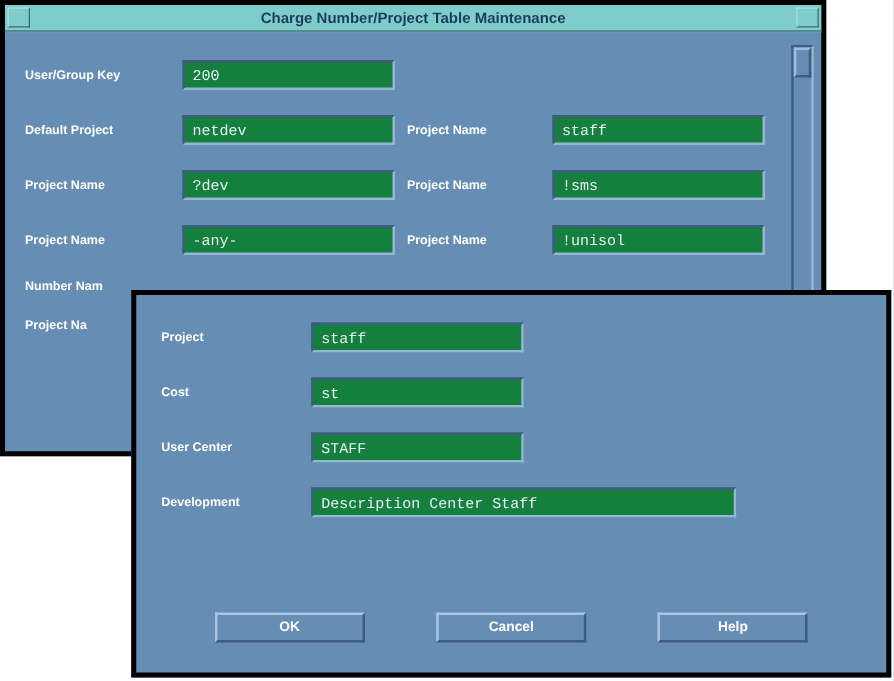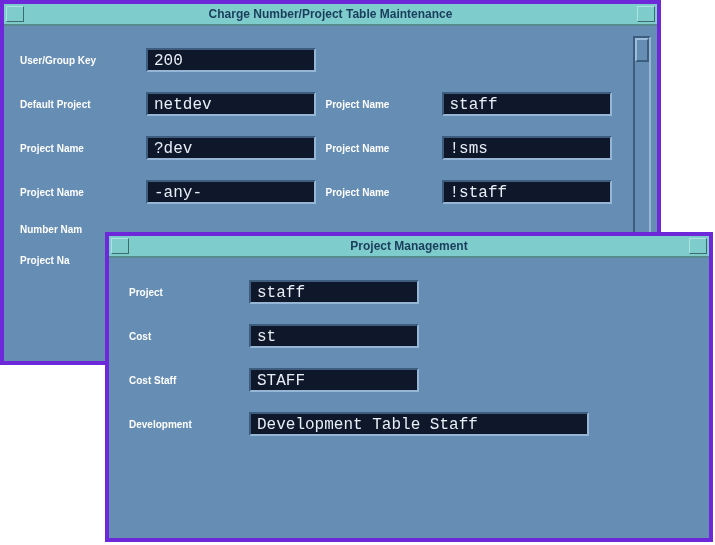--- a/index.html
+++ b/index.html
@@ -8,21 +8,21 @@
     height: 545px;
     background: #ffffff;
     font-family: "Lucida Sans", Arial, sans-serif;
     font-size: 12px;
     position: relative;
     overflow: hidden;
   }
 
   .window {
     position: absolute;
-    border: 4px solid #6d28d9;
+    border: 4px solid #000000;
     background: #668eb5;
   }
 
   .titlebar {
     height: 22px;
     background: #7fcccc;
     border-bottom: 2px solid #568c8c;
     display: flex;
     align-items: center;
     justify-content: center;
@@ -65,29 +65,29 @@
 
   .label {
     font-weight: bold;
     color: #ffffff;
     font-size: 10px;
     padding-right: 4px;
   }
 
   .text-input {
     height: 24px;
-    background: #0f172a;
+    background: #15803d;
     border: 2px solid;
     border-top-color: #3d5d7f;
     border-left-color: #3d5d7f;
     border-bottom-color: #96b6d6;
     border-right-color: #96b6d6;
     color: #e6eef6;
     font-family: "Courier New", monospace;
-    font-size: 16px;
+    font-size: 12px;
     padding: 2px 6px;
     line-height: 18px;
     width: 100%;
     max-width: 170px;
   }
   .text-input.wide { max-width: 340px; }
 
   .scrollbar {
     position: absolute;
     right: 6px;
@@ -198,61 +198,61 @@
       <div>
           <div class="text-input">!sms</div>
         </div>
 
       <div class="label">Project Name</div>
       <div>
           <div class="text-input">-any-</div>
         </div>
       <div class="label">Project Name</div>
       <div>
-          <div class="text-input">!staff</div>
+          <div class="text-input">!unisol</div>
         </div>
 
       <div class="label">Number Nam</div>
       <div></div>
         <div></div>
         <div></div>
 
       <div class="label">Project Na</div>
       <div></div>
         <div></div>
         <div></div>
     </div>
     <div class="scrollbar">
       <div class="scroll-thumb"></div>
     </div>
   </div>
 </div>
 
 <div id="win-pm" class="window">
-  <div class="titlebar">
-    <div class="titlebar-box left"></div>
-    <span class="titlebar-title">Project Management</span>
-    <div class="titlebar-box right"></div>
-  </div>
   <div class="win-body">
     <div class="pm-grid">
       <div class="label">Project</div>
       <div>
           <div class="text-input">staff</div>
         </div>
 
       <div class="label">Cost</div>
       <div>
           <div class="text-input">st</div>
         </div>
 
-      <div class="label">Cost Staff</div>
+      <div class="label">User Center</div>
       <div>
           <div class="text-input">STAFF</div>
         </div>
 
       <div class="label">Development</div>
       <div>
-          <div class="text-input wide">Development Table Staff</div>
-        </div>
+          <div class="text-input wide">Description Center Staff</div>
+        </div>
+    </div>
+    <div class="button-row">
+      <div class="btn">OK</div>
+      <div class="btn">Cancel</div>
+      <div class="btn">Help</div>
     </div>
   </div>
 </div>
 
 </body></html>

